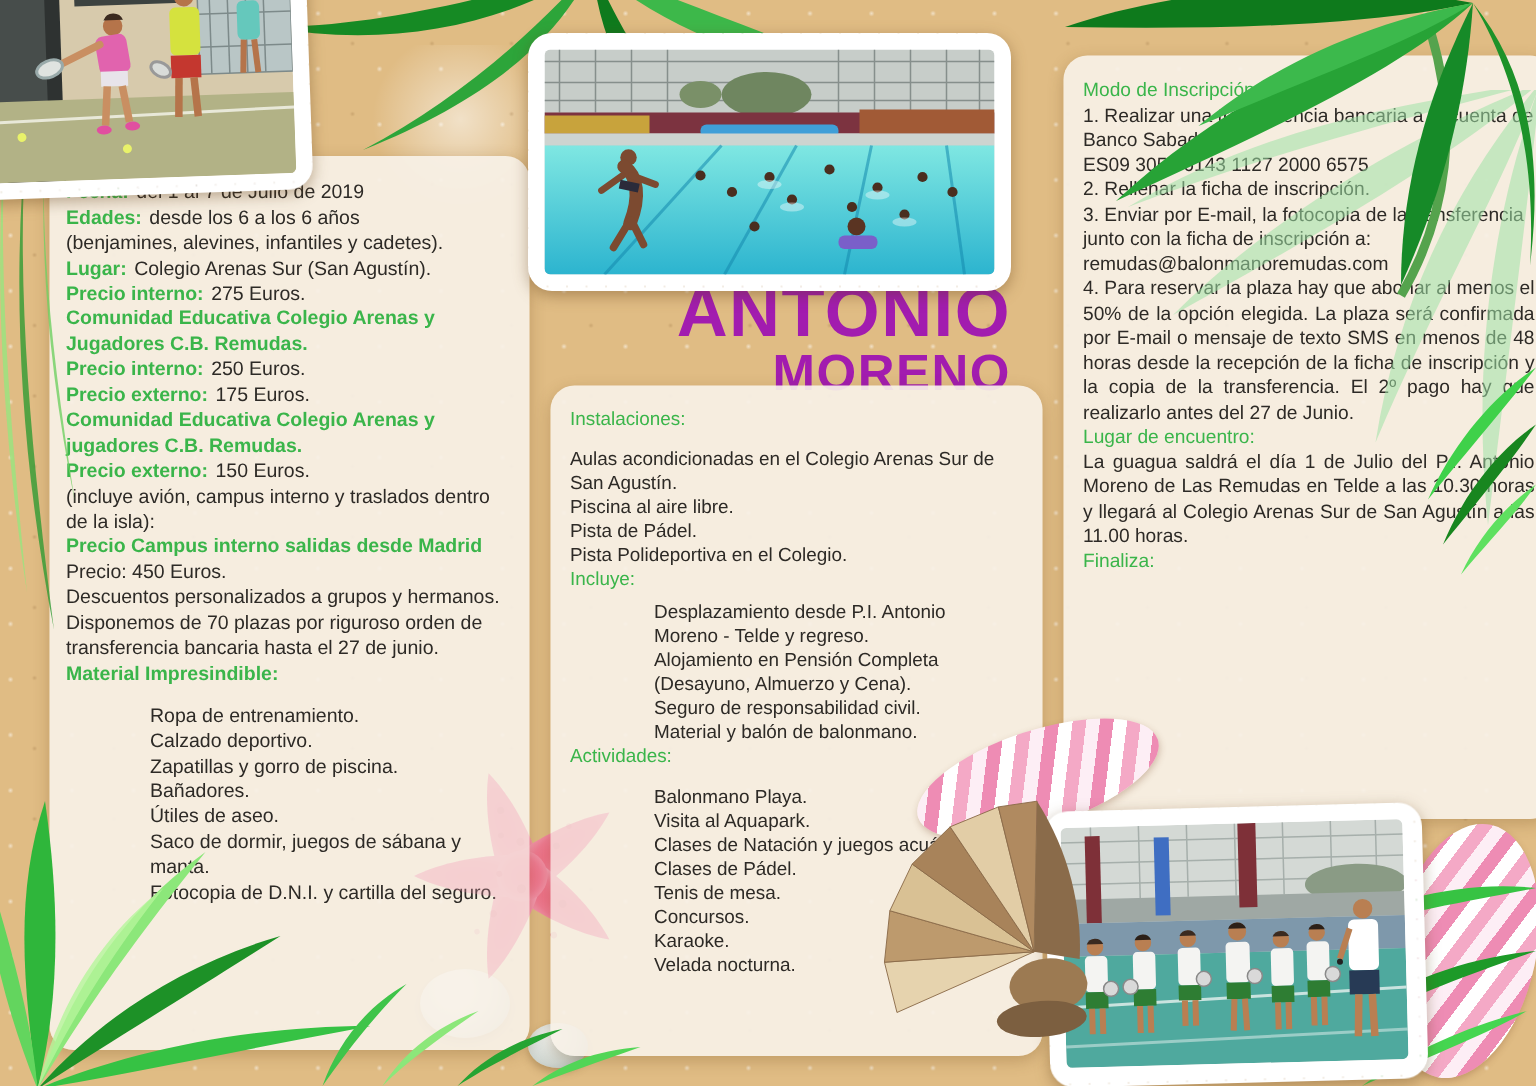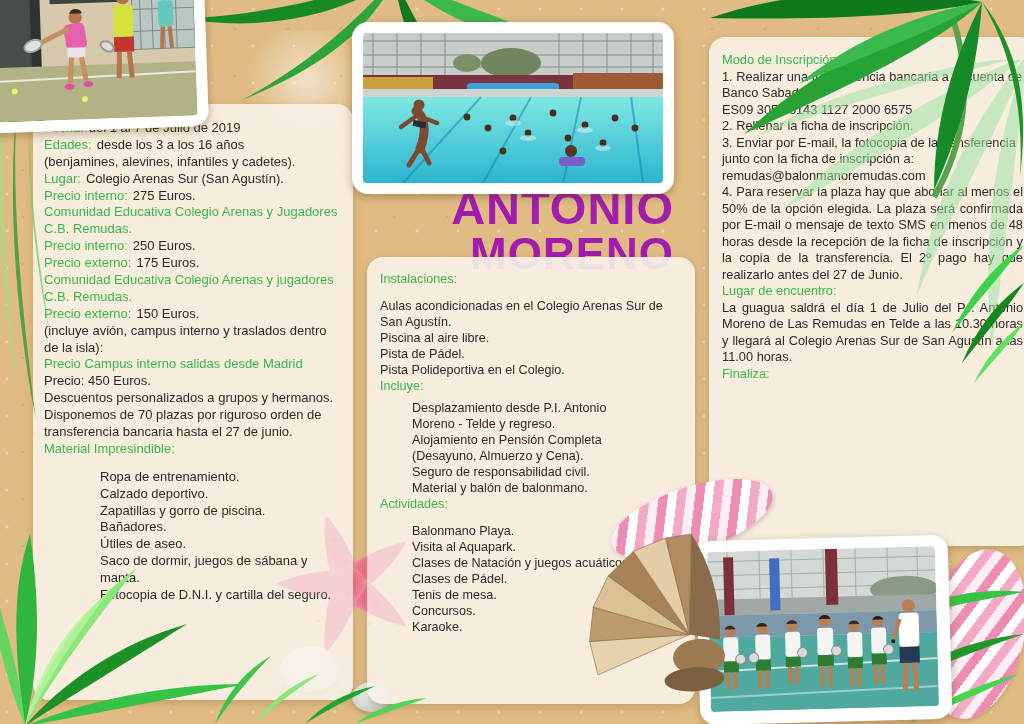--- a/index.html
+++ b/index.html
@@ -20,32 +20,32 @@
     background-size:41px 37px,53px 47px,29px 43px;
   }
   .panel{
     position:absolute;z-index:3;background:rgba(247,241,231,.92);
     border-radius:16px;box-shadow:0 3px 10px rgba(110,75,30,.28);
     color:#2d2a26;font-size:13px;line-height:1.3;
   }
   .panel p{margin:0;}
   .g{color:#3ab54a;}
   .gh{color:#3ab54a;display:block;}
-  .g{margin-right:5px;}
+  .g{margin-right:5px;font-weight:bold;}
   .indent{margin-left:56px;}
   .mt{margin-top:11px;}
   .mt2{margin-top:12px;}
   .just{text-align:justify;}
   #left-panel{left:33px;top:104px;width:298px;height:580px;padding:16px 11px 0 11px;}
   #center-panel{left:367px;top:257px;width:302px;height:432px;padding:15px 13px 0 13px;font-size:12.6px;line-height:1.27;}
   #right-panel{left:709px;top:37px;width:301px;height:494px;padding:15px 13px 0 13px;font-size:12.8px;line-height:1.29;}
-  #center-panel .indent{margin-left:32px;}
+  #center-panel .indent{margin-left:56px;}
   .title-block{position:absolute;left:352px;top:186px;width:322px;text-align:right;z-index:3;color:#a21caf;}
   .title-line1{font-size:47px;font-weight:bold;letter-spacing:1px;line-height:.95;}
-  .title-line2{font-size:44px;font-weight:bold;letter-spacing:1px;line-height:1;margin-top:1px;}
+  .title-line2{font-size:34px;font-weight:bold;letter-spacing:1px;line-height:1;margin-top:1px;}
   
   .photo{position:absolute;z-index:7;}
   .scallop{position:absolute;inset:0;border-radius:16px;
     background-image:radial-gradient(circle 9px at 6.5px 6.5px,#ffffff 8.6px,rgba(255,255,255,0) 9.4px);
     background-size:13px 13px;filter:drop-shadow(0 3px 5px rgba(95,60,20,.4));}
   .photo-inner{position:absolute;inset:6px;background:#fff;border-radius:10px;padding:5px;}
   .photo-inner svg{display:block;border-radius:4px;}
   .deco{position:absolute;pointer-events:none;}
   .flipflop{position:absolute;z-index:4;border-radius:50%;
     background:repeating-linear-gradient(115deg,#f4a9c6 0 9px,#fdeef5 9px 18px,#ee8cb4 18px 27px,#ffffff 27px 36px);
@@ -106,21 +106,21 @@
 
   <div class="pebble" style="left:280px;top:646px;width:60px;height:46px;"></div>
   <div class="pebble" style="left:352px;top:682px;width:40px;height:30px;background:radial-gradient(circle at 38% 30%,#f2f4f1,#cfd5cf 55%,#9aa19c);"></div>
   <div class="pebble" style="left:1084px;top:0;width:0;height:0;"></div>
 
   <div class="flipflop" style="left:608px;top:487px;width:168px;height:64px;transform:rotate(-18deg);"></div>
   <div class="flipflop" style="left:928px;top:548px;width:96px;height:172px;transform:rotate(12deg);"></div>
 
   <section class="panel" id="left-panel">
     <p class="row"><span class="g">Fecha:</span><span>del 1 al 7 de Julio de 2019</span></p>
-    <p class="row"><span class="g">Edades:</span><span>desde los 3 a los 16 años</span></p>
+    <p class="row"><span class="g">Edades:</span><span>desde los 6 a los 6 años</span></p>
     <p class="row"><span>(benjamines, alevines, infantiles y cadetes).</span></p>
     <p class="row"><span class="g">Lugar:</span><span>Colegio Arenas Sur (San Agustín).</span></p>
     <p class="row indent mt"><span class="g">Precio interno:</span><span>275 Euros.</span></p>
     <p class="row mt g">Comunidad Educativa Colegio Arenas y Jugadores C.B. Remudas.</p>
     <p class="row indent mt"><span class="g">Precio interno:</span><span>250 Euros.</span></p>
     <p class="row indent"><span class="g">Precio externo:</span><span>175 Euros.</span></p>
     <p class="row mt g">Comunidad Educativa Colegio Arenas y jugadores C.B. Remudas.</p>
     <p class="row indent mt"><span class="g">Precio externo:</span><span>150 Euros.</span></p>
     <p class="row">(incluye avión, campus interno y traslados dentro de la isla):</p>
     <p class="row mt g">Precio Campus interno salidas desde Madrid</p>
@@ -161,20 +161,21 @@
     </div>
     <p class="gh mt2">Actividades:</p>
     <div class="indent mt">
       <p>Balonmano Playa.</p>
       <p>Visita al Aquapark.</p>
       <p>Clases de Natación y juegos acuáticos.</p>
       <p>Clases de Pádel.</p>
       <p>Tenis de mesa.</p>
       <p>Concursos.</p>
       <p>Karaoke.</p>
+      <p>Velada nocturna.</p>
     </div>
   </section>
 
   <section class="panel" id="right-panel">
     <p class="gh">Modo de Inscripción:</p>
     <p class="mt2">1. Realizar una transferencia bancaria a la cuenta de Banco Sabadell:</p>
     <p>ES09 3058 6143 1127 2000 6575</p>
     <p class="mt2">2. Rellenar la ficha de inscripción.</p>
     <p class="mt2">3. Enviar por E-mail, la fotocopia de la transferencia junto con la ficha de inscripción a:</p>
     <p>remudas@balonmanoremudas.com</p>

